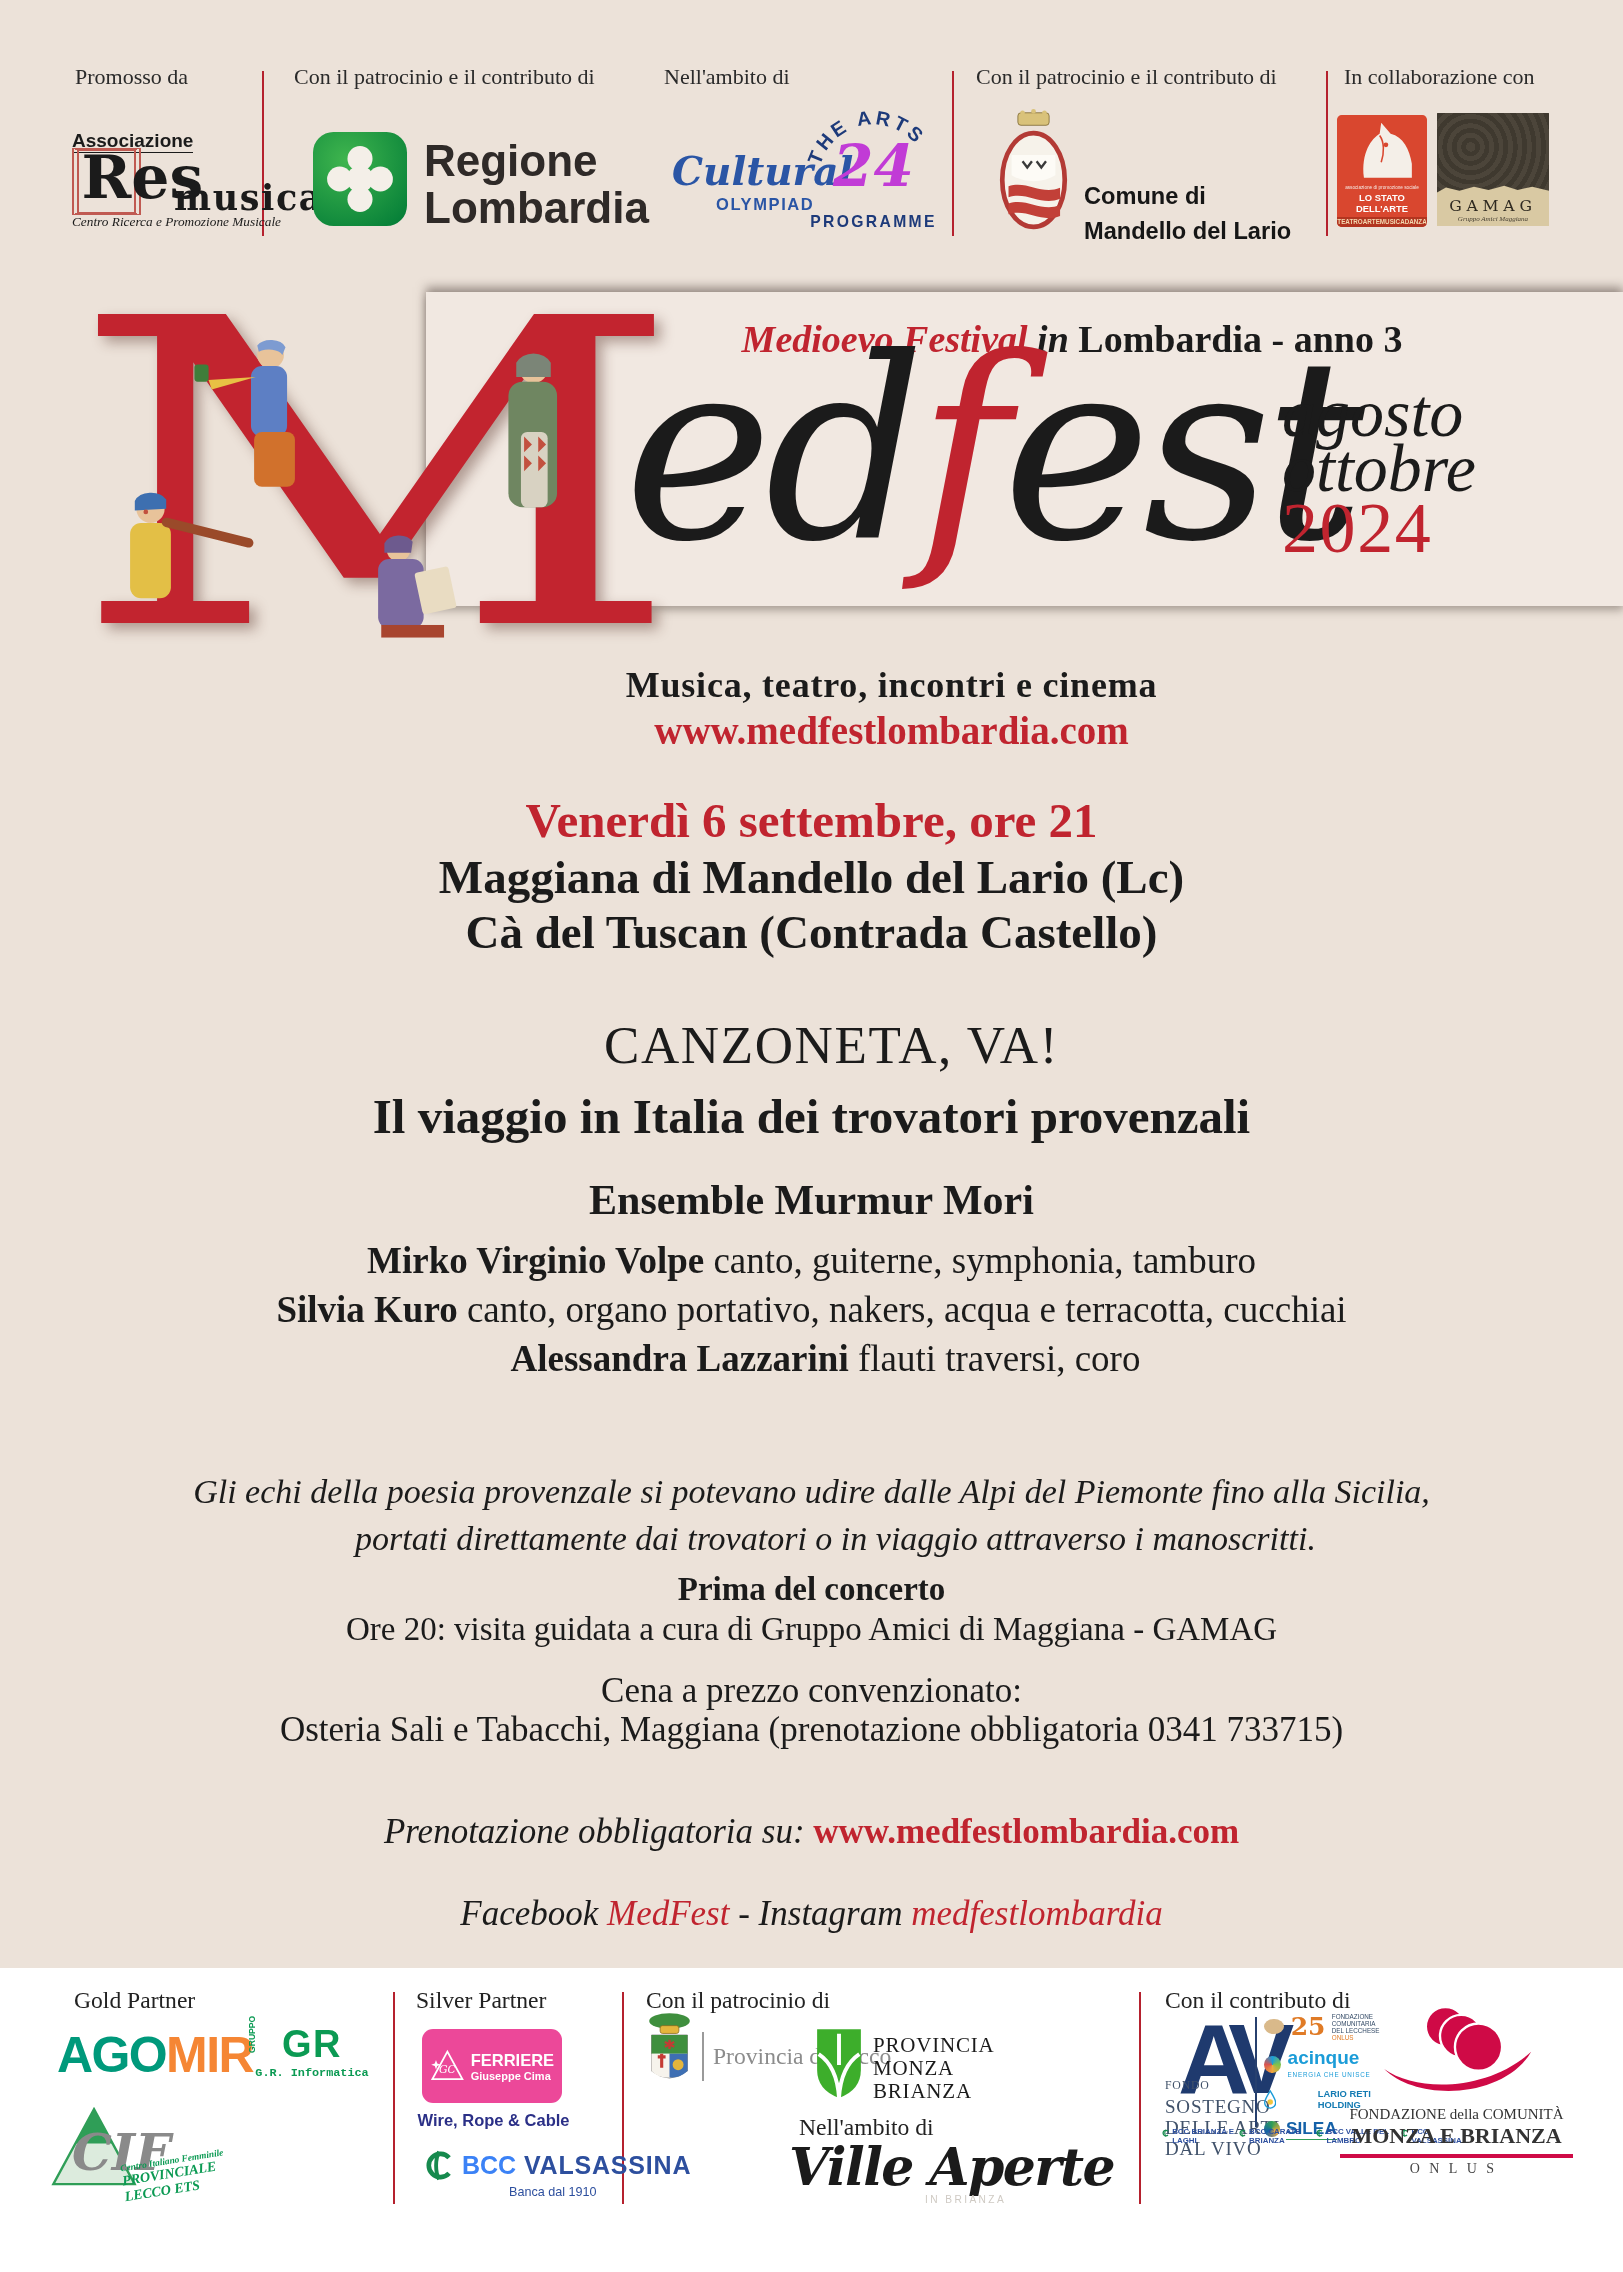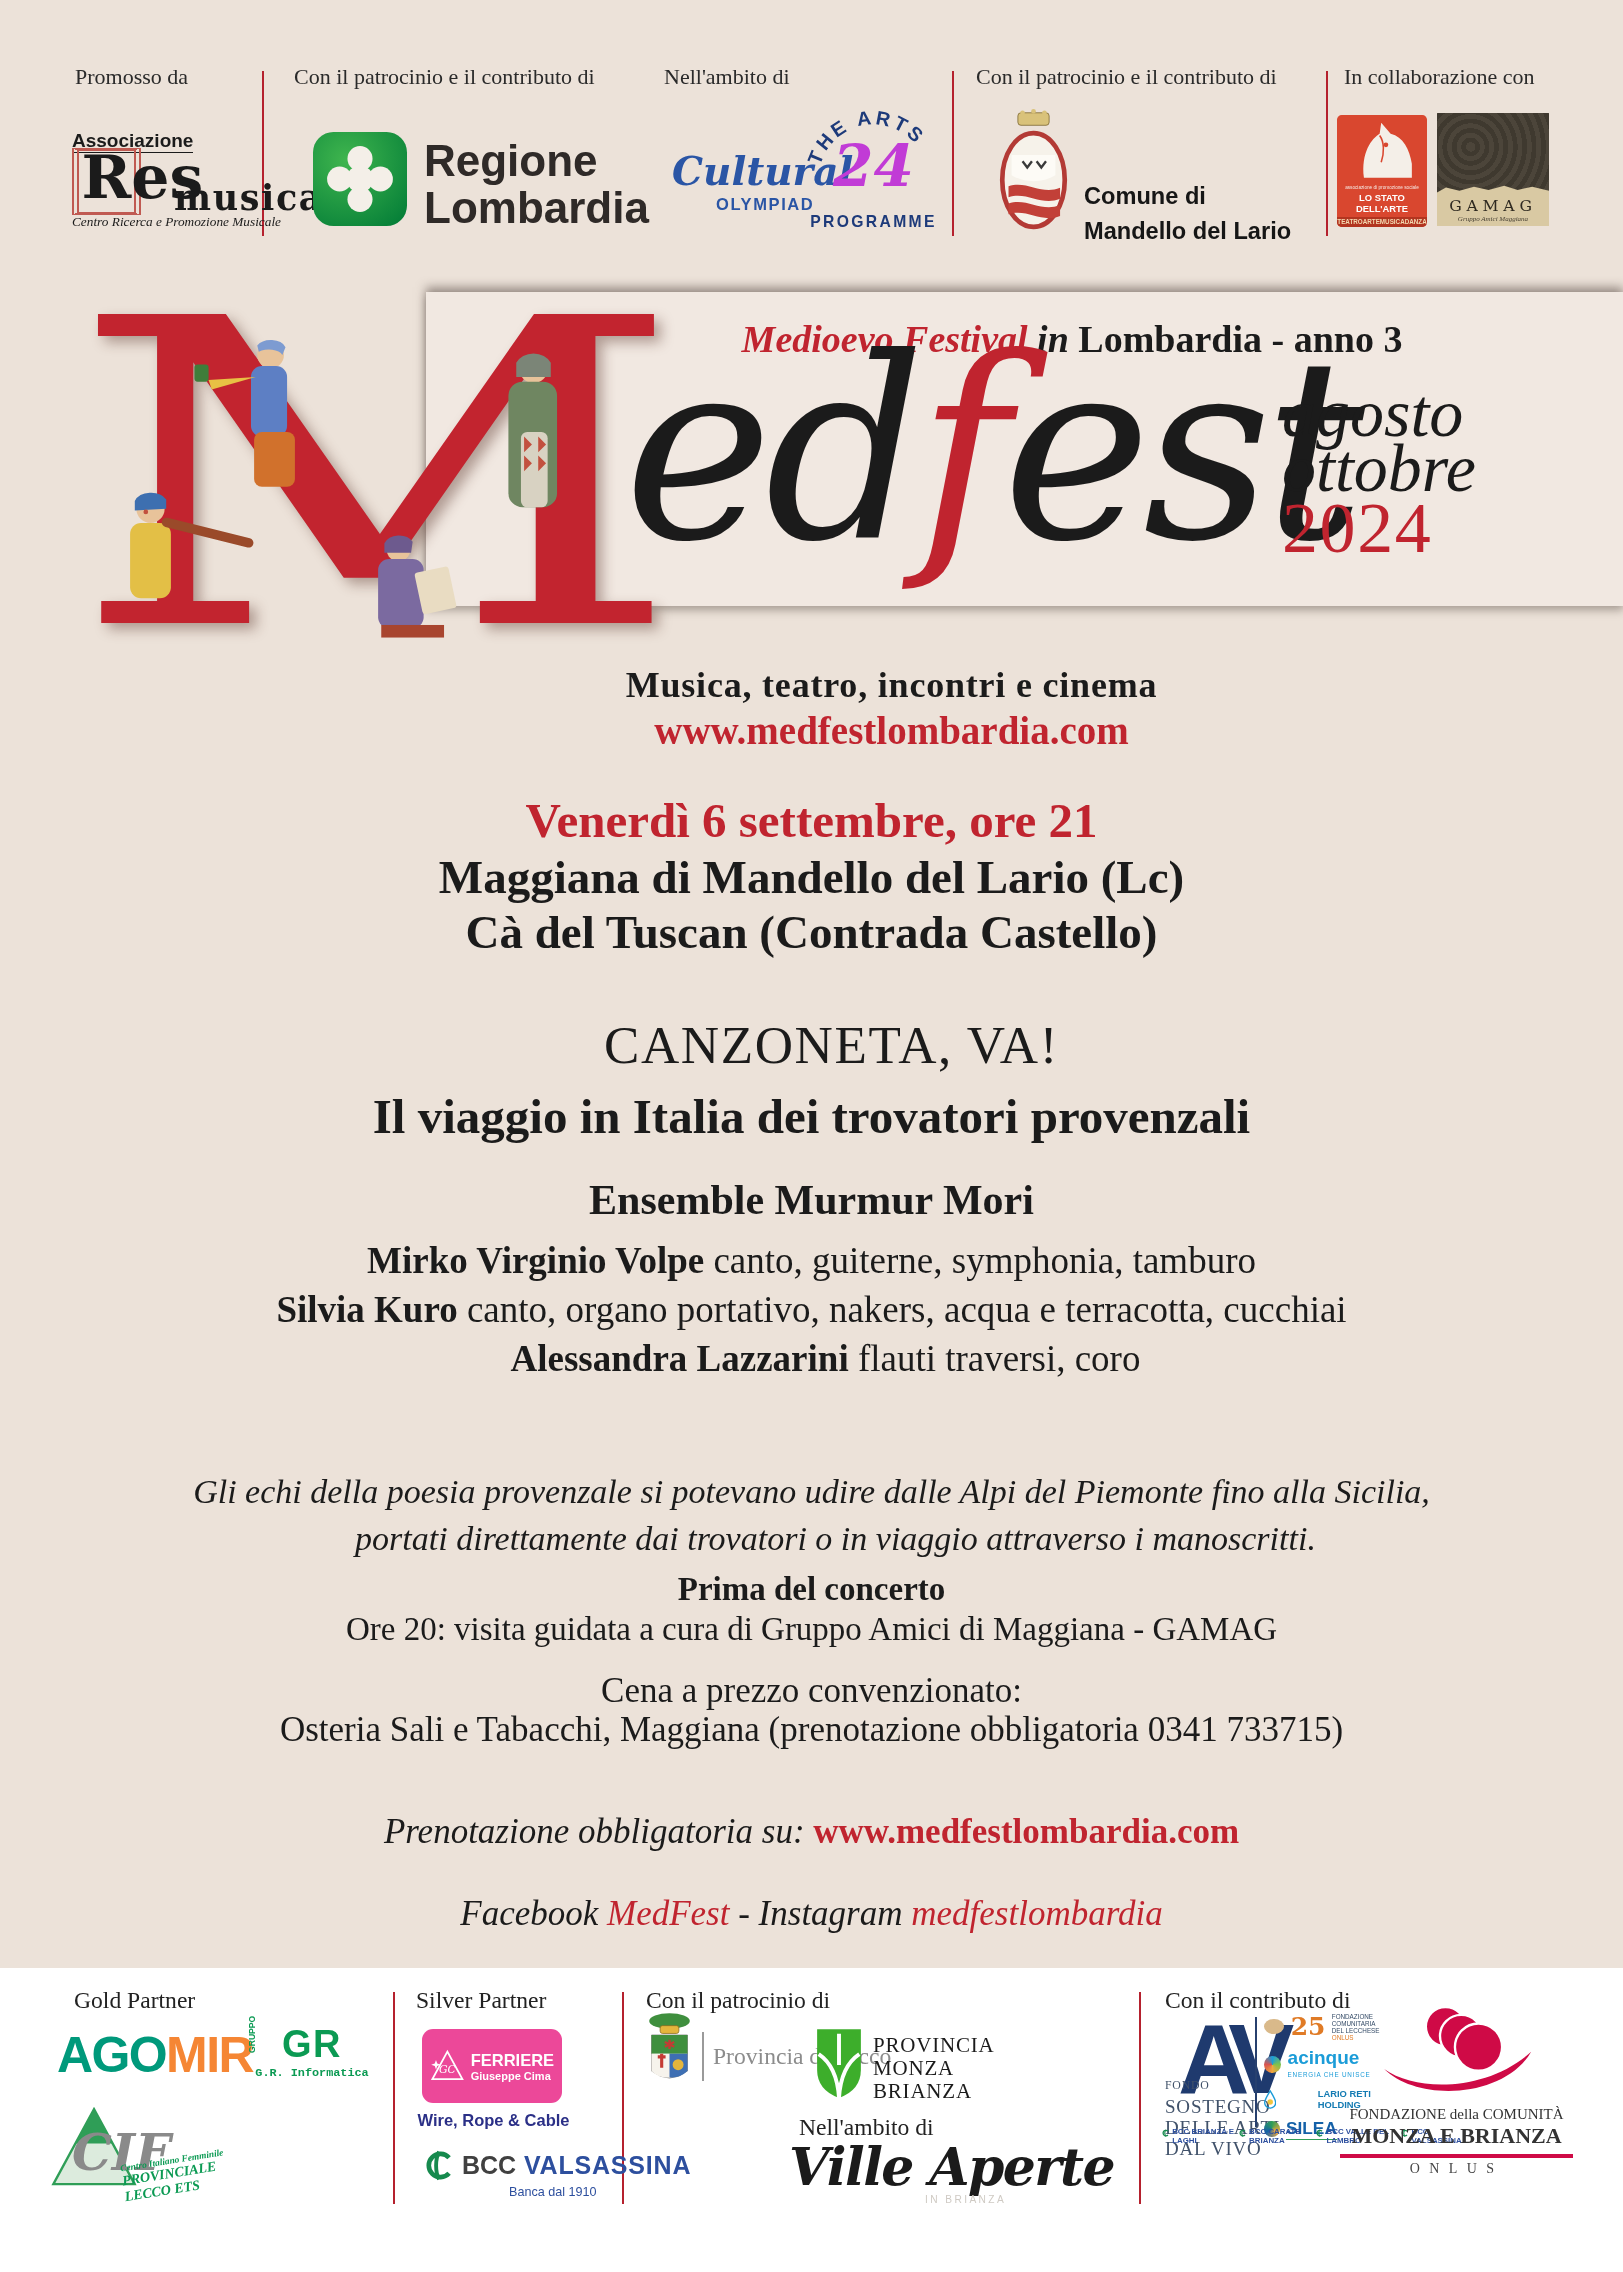--- a/index.html
+++ b/index.html
@@ -32,21 +32,21 @@
   
   .footer{left:0;top:1968px;width:1623px;height:305px;background:#ffffff;}
   .flabel{font-size:23.6px;color:#222;}
   .fdiv{position:absolute;top:23.6px;height:212px;width:2.4px;background:#b5212e;}
   .agomir{font-family:"Liberation Sans",sans-serif;font-weight:800;font-size:50px;letter-spacing:-1.6px;}
   .agomir .g1{color:#00997b;} .agomir .g2{color:#f58634;}
   .grbadge{color:#0b9a53;text-align:center;}
   .cif-rot{transform:rotate(-9deg);color:#0b9a53;}
   .ferriere{background:#ec4899;border-radius:11px;display:flex;align-items:center;gap:6px;padding:6.3px 7.9px;box-sizing:border-box;}
   .navy{color:#2b3087;}
-  .bccg{color:#404040;} .bccn{color:#2d4f9e;}
+  .bccg{color:#3b82f6;} .bccn{color:#2d4f9e;}
   .fondo-lines{color:#41526a;letter-spacing:0.8px;line-height:21px;}
   .mini{display:flex;align-items:center;gap:6.3px;margin-bottom:7.9px;}
   .bcc-mini{display:flex;align-items:flex-start;gap:3.1px;}
   .bcc-mini .t{font-size:7.9px;line-height:8.6px;font-weight:bold;color:#2d4f9e;font-family:"Liberation Sans",sans-serif;}
   .fmb{text-align:center;color:#333;}
 </style>
 </head>
 <body>
 
 <div class="poster">

